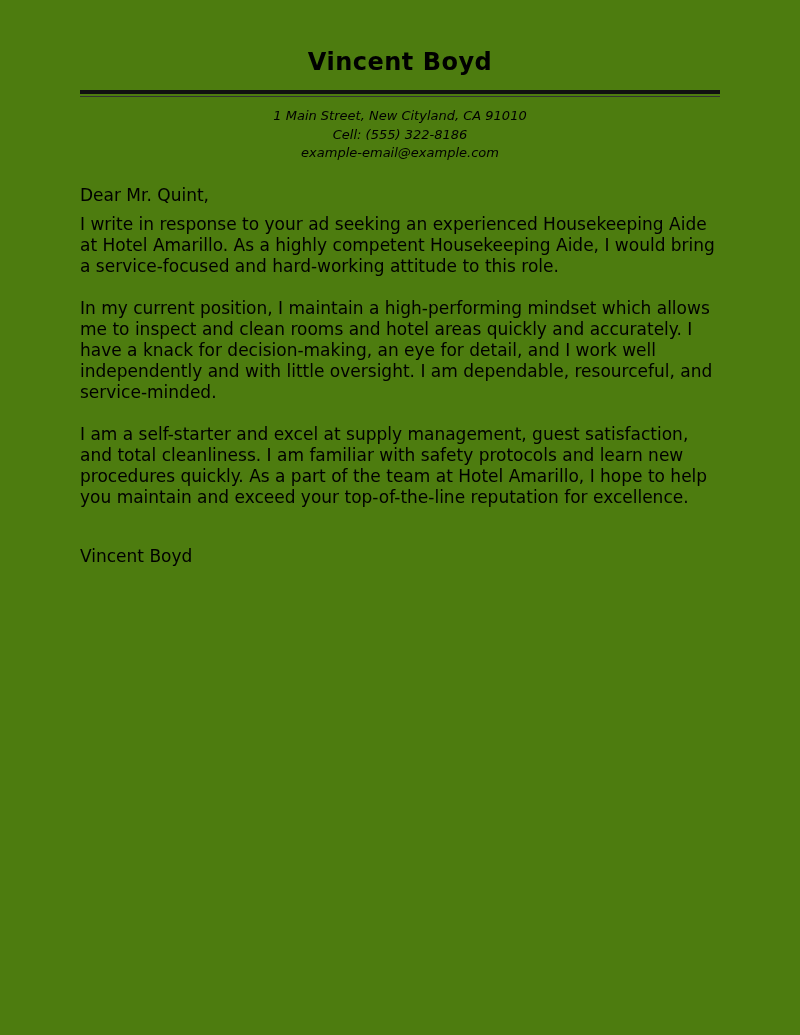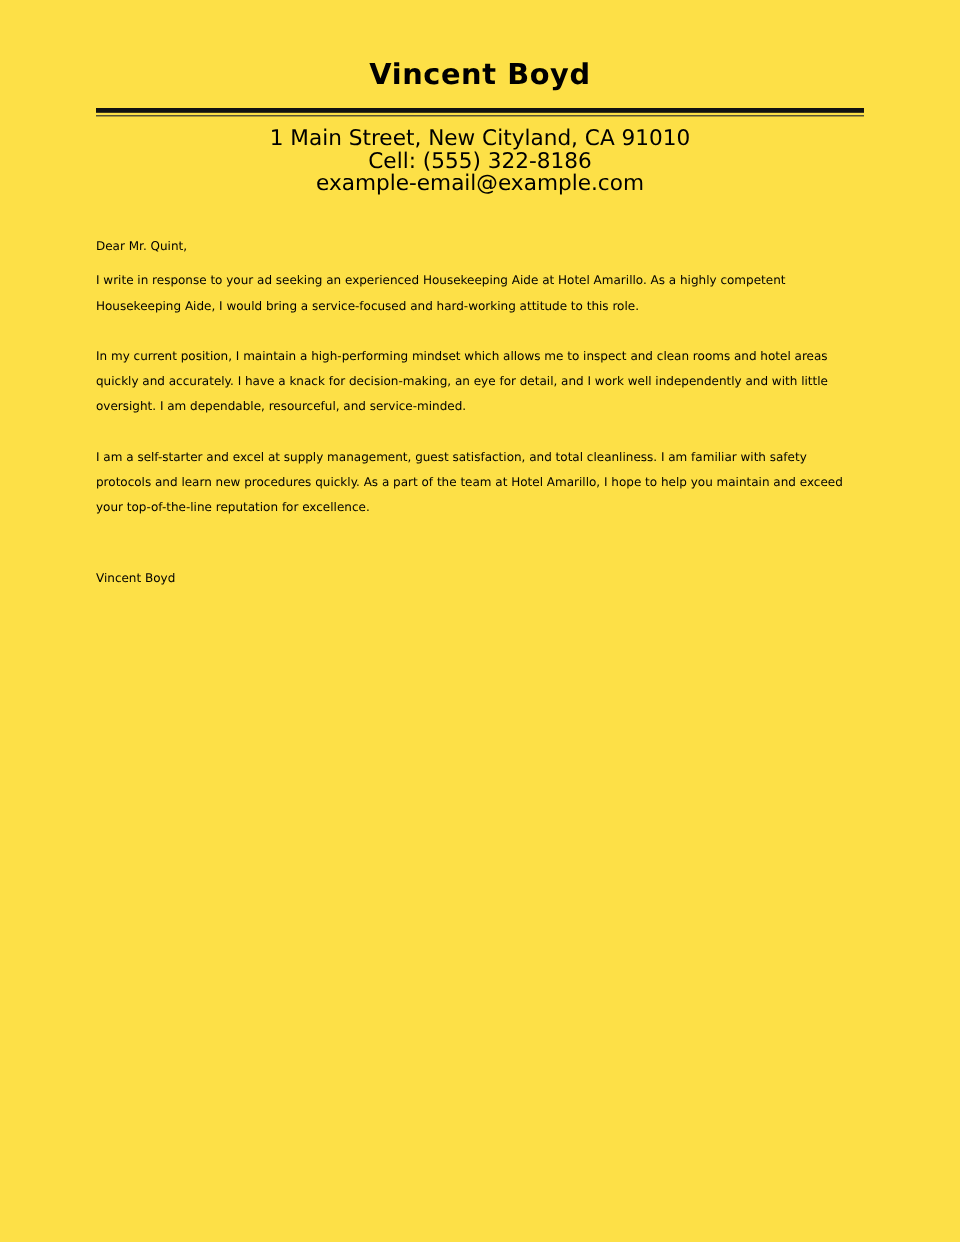--- a/index.html
+++ b/index.html
@@ -6,21 +6,21 @@
 
   html, body {
     background: #ffffff;
     font-family: "DejaVu Sans", "Liberation Sans", sans-serif;
     color: #000000;
   }
 
   .page {
     width: 800px;
     height: 1035px;
-    background: #fde047;
+    background: #4d7c0f;
     position: relative;
     overflow: hidden;
   }
 
   .content {
     padding: 48px 80px 0 80px;
   }
 
   .doc-header {
     text-align: center;
@@ -44,27 +44,28 @@
   }
 
   .title-rule .thin {
     height: 1px;
     background: #333333;
     margin-top: 2px;
   }
 
   .contact-block {
     text-align: center;
-    font-size: 18px;
+    font-size: 13px;
     line-height: 18.5px;
-    margin-bottom: 32px;
+    margin-bottom: 22px;
+    font-style: italic;
   }
 
   .letter-body {
-    font-size: 10px;
+    font-size: 17px;
     line-height: 21px;
     text-align: left;
   }
 
   .letter-body p {
     margin-bottom: 21px;
   }
 
   .salutation {
     margin-bottom: 8px !important;

